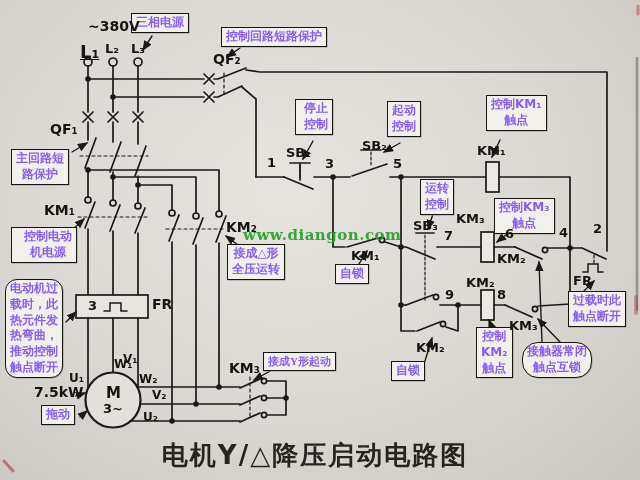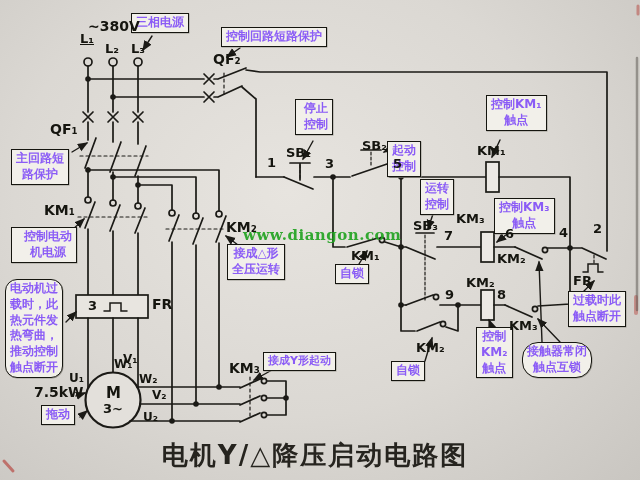--- a/index.html
+++ b/index.html
@@ -241,41 +241,41 @@
         <div>载时，此</div>
         <div>热元件发</div>
         <div>热弯曲，</div>
         <div>推动控制</div>
         <div>触点断开</div>
       </div>
       <div class="callout" style="left: 295px; top: 99px; padding-left: 8px;">
         <div>停止</div>
         <div>控制</div>
       </div>
-      <div class="callout" style="left: 387px; top: 101px; margin-top: 40px;">
+      <div class="callout" style="left: 387px; top: 101px;">
         <div>起动</div>
         <div>控制</div>
       </div>
       <div class="callout" style="left: 486px; top: 95px;">
         <div>控制KM₁</div>
         <div>触点</div>
       </div>
       <div class="callout" style="left: 420px; top: 179px;">
         <div>运转</div>
         <div>控制</div>
       </div>
       <div class="callout" style="left: 494px; top: 198px;">
         <div>控制KM₃</div>
         <div>触点</div>
       </div>
       <div class="callout" style="left: 227px; top: 244px;">
         <div>接成△形</div>
         <div>全压运转</div>
       </div>
-      <div class="callout" style="left: 263px; top: 352px; font-size: 11px;">
+      <div class="callout" style="left: 263px; top: 352px; font-size: 11px; font-family: Liberation Serif, serif;">
         <div>接成Y形起动</div>
       </div>
       <div class="callout" style="left: 335px; top: 264px;">
         <div>自锁</div>
       </div>
       <div class="callout" style="left: 391px; top: 361px;">
         <div>自锁</div>
       </div>
       <div class="callout" style="left: 476px; top: 327px;">
         <div>控制</div>
@@ -287,21 +287,21 @@
         <div>触点互锁</div>
       </div>
       <div class="callout" style="left: 568px; top: 291px;">
         <div>过载时此</div>
         <div>触点断开</div>
       </div>
       <div class="callout" style="left: 41px; top: 405px;">
         <div>拖动</div>
       </div>
       <span class="lbl" style="left: 88px; top: 18px; font-size: 14px;">~380V</span>
-      <span class="lbl" style="left: 80px; top: 31px; font-size: 13px; text-decoration: underline;">L₁</span>
+      <span class="lbl" style="left: 80px; top: 41px; font-size: 18px; text-decoration: underline;">L₁</span>
       <span class="lbl" style="left: 105px; top: 41px; font-size: 13px;">L₂</span>
       <span class="lbl" style="left: 131px; top: 41px; font-size: 13px;">L₃</span>
       <span class="lbl" style="left: 213px; top: 51px; font-size: 14px;">QF₂</span>
       <span class="lbl" style="left: 50px; top: 121px; font-size: 14px; text-align: center;">QF₁</span>
       <span class="lbl" style="left: 44px; top: 202px; font-size: 14px;">KM₁</span>
       <span class="lbl" style="left: 226px; top: 219px; font-size: 14px;">KM₂</span>
       <span class="lbl" style="left: 152px; top: 296px; font-size: 14px;">FR</span>
       <span class="lbl" style="left: 88px; top: 298px; font-size: 13px;">3</span>
       <span class="lbl" style="left: 229px; top: 360px; font-size: 14px;">KM₃</span>
       <span class="lbl" style="left: 69px; top: 371px; font-size: 12px;">U₁</span>

